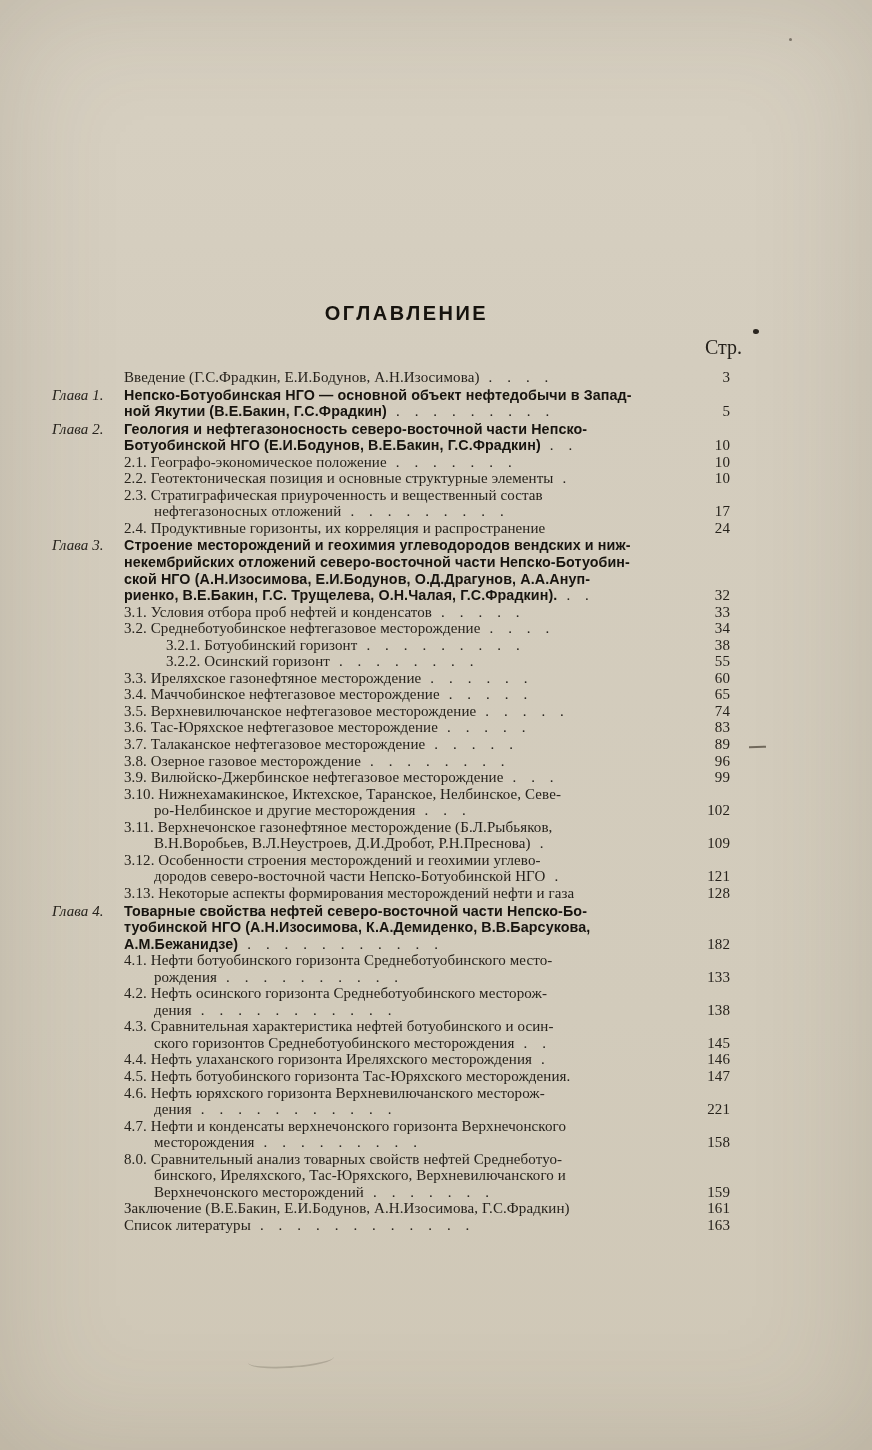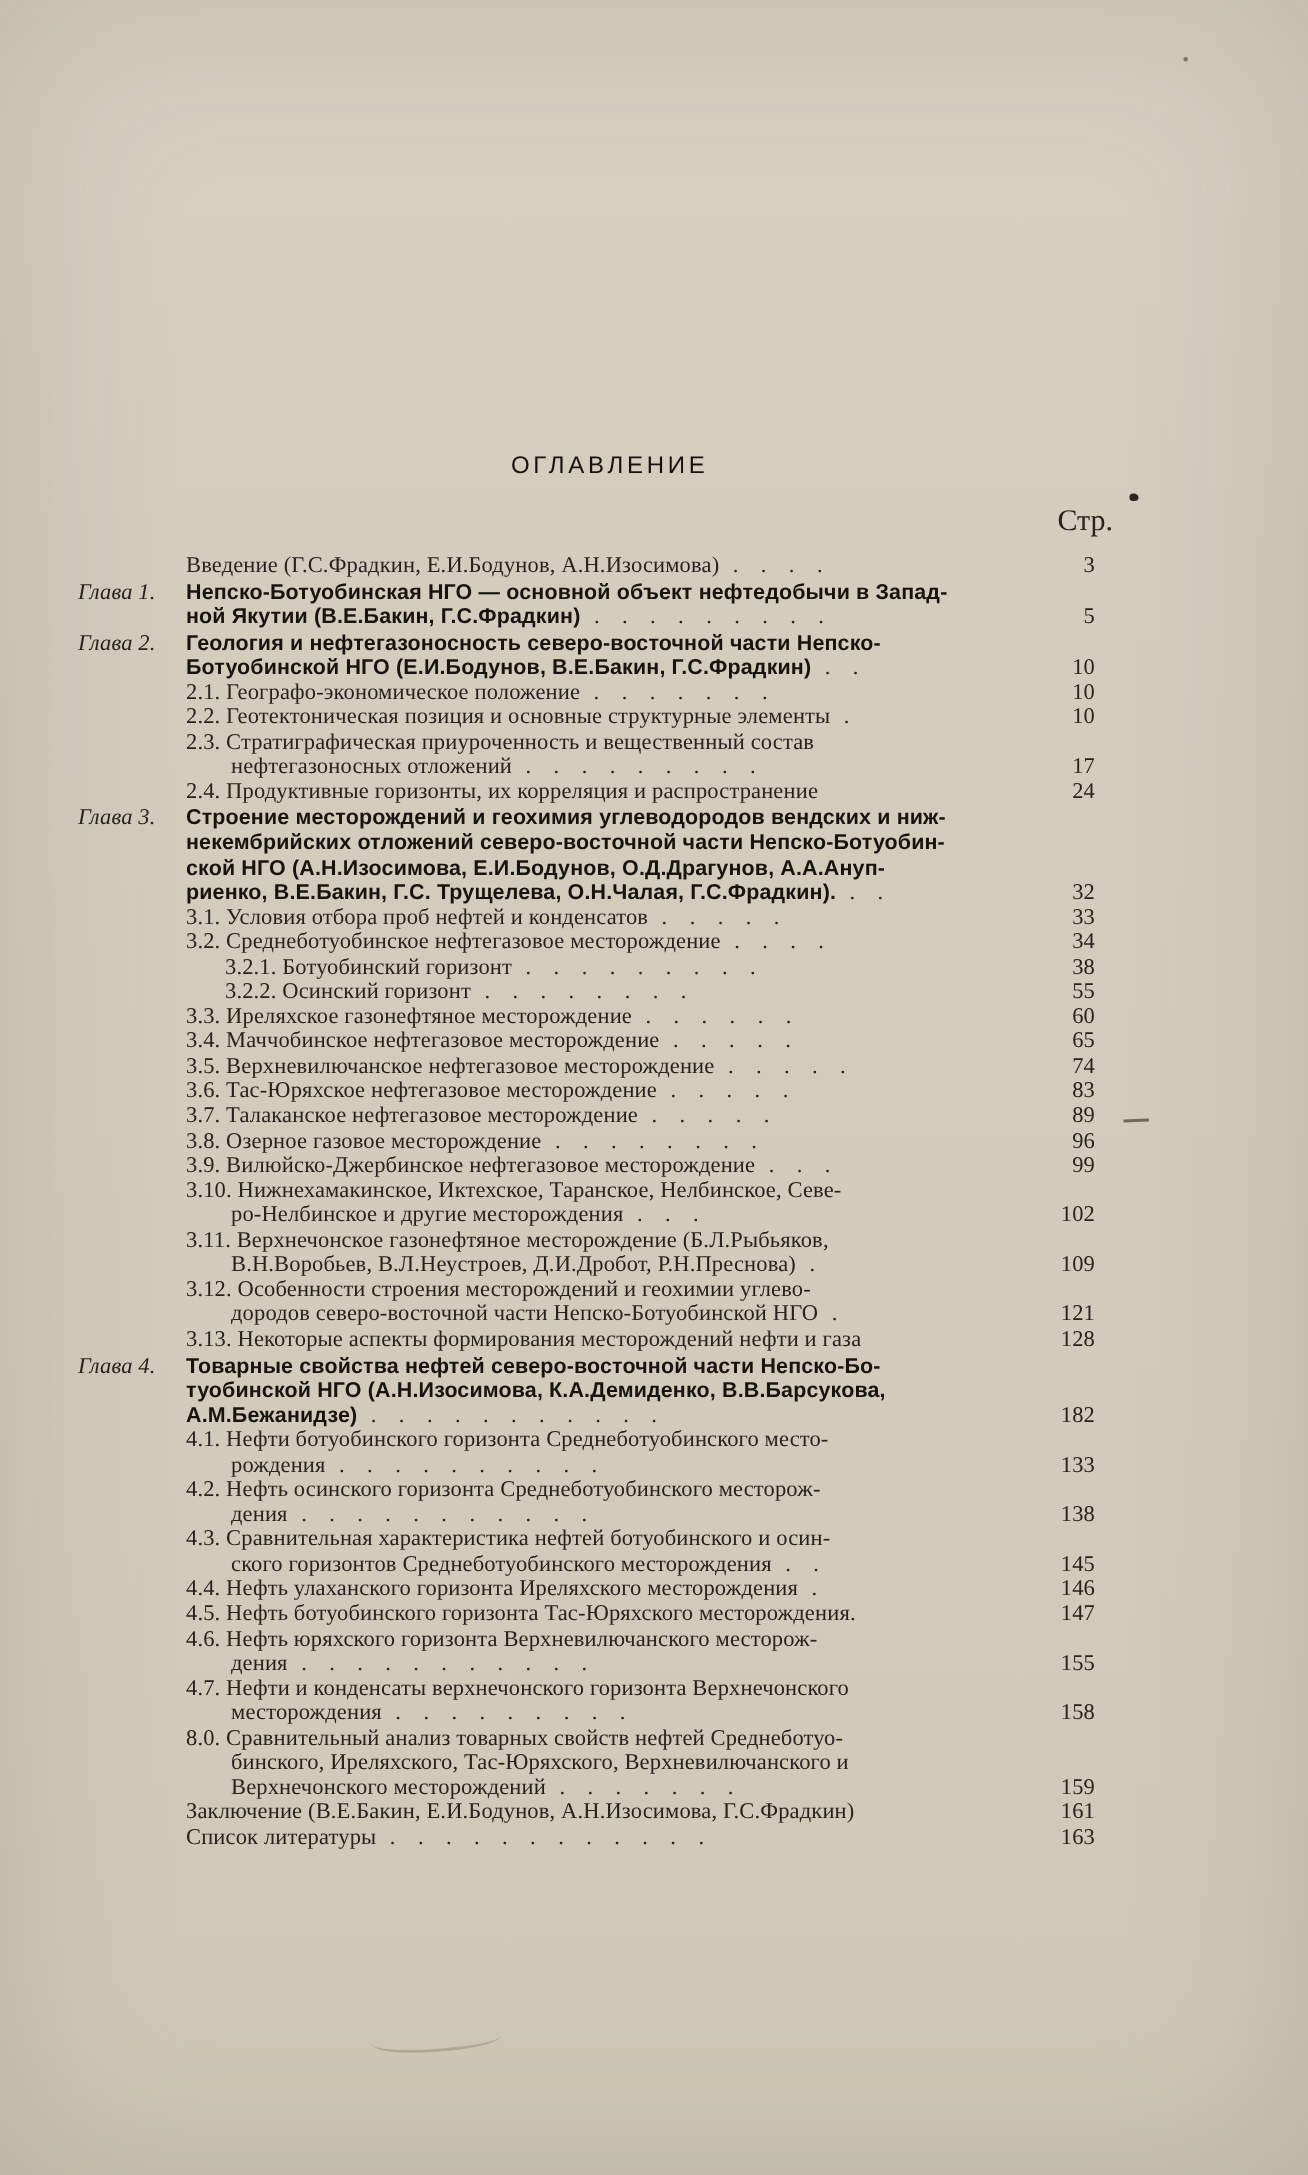--- a/index.html
+++ b/index.html
@@ -10,39 +10,39 @@
     position:relative; width:872px; height:1450px; overflow:hidden;
     background:linear-gradient(180deg,#d7d0c1 0%,#d4cdbe 25%,#d2cbbb 70%,#cfc7b6 100%);
     box-shadow:inset 0 0 120px rgba(90,80,60,.18);
     color:#26221c;
   }
 
   .title{
     position:absolute; top:302px; left:68px; width:677px;
     text-align:center;
     font-family:"Liberation Sans","DejaVu Sans",sans-serif;
-    font-weight:normal; font-size:16px; letter-spacing:2.5px; color:#16130e;
+    font-weight:bold; font-size:20px; letter-spacing:2.5px; color:#16130e;
   }
 
   .col-header{
     position:absolute; top:336px; right:130px;
     font-size:20px; color:#26221c;
   }
 
   .toc{
     position:absolute; top:369px; left:124px; width:606px;
     font-size:15px; line-height:16.55px; letter-spacing:.1px;
   }
 
   .entry{ position:relative; }
   .entry.bold{
     font-family:"Liberation Sans","DejaVu Sans",sans-serif;
     font-weight:bold; font-size:14.3px; color:#17140f; margin-top:1px;
   }
-  .entry.ind1{ margin-left:26px; }
+  .entry.ind1{ margin-left:42px; }
 
   .chapter{
     position:absolute; left:-72px; top:0;
     font-family:"Liberation Serif","DejaVu Serif",serif;
     font-style:italic; font-weight:normal; font-size:15px; color:#26221c;
     white-space:nowrap;
   }
 
   .line{ position:relative; padding-right:48px; white-space:nowrap; }
   .entry:not(.bold) .line.cont{ padding-left:30px; }
@@ -188,21 +188,21 @@
         <div class="line cont"><span class="txt">ского горизонтов Среднеботуобинского месторождения</span><span class="dots">. .</span><span class="pg">145</span></div>
       </div>
       <div class="entry">
         <div class="line"><span class="txt">4.4. Нефть улаханского горизонта Иреляхского месторождения</span><span class="dots">.</span><span class="pg">146</span></div>
       </div>
       <div class="entry">
         <div class="line"><span class="txt">4.5. Нефть ботуобинского горизонта Тас-Юряхского месторождения.</span><span class="pg">147</span></div>
       </div>
       <div class="entry">
         <div class="line"><span class="txt">4.6. Нефть юряхского горизонта Верхневилючанского месторож-</span></div>
-        <div class="line cont"><span class="txt">дения</span><span class="dots">. . . . . . . . . . .</span><span class="pg">155</span></div>
+        <div class="line cont"><span class="txt">дения</span><span class="dots">. . . . . . . . . . .</span><span class="pg">221</span></div>
       </div>
       <div class="entry">
         <div class="line"><span class="txt">4.7. Нефти и конденсаты верхнечонского горизонта Верхнечонского</span></div>
         <div class="line cont"><span class="txt">месторождения</span><span class="dots">. . . . . . . . .</span><span class="pg">158</span></div>
       </div>
       <div class="entry">
         <div class="line"><span class="txt">8.0. Сравнительный анализ товарных свойств нефтей Среднеботуо-</span></div>
         <div class="line cont"><span class="txt">бинского, Иреляхского, Тас-Юряхского, Верхневилючанского и</span></div>
         <div class="line cont"><span class="txt">Верхнечонского месторождений</span><span class="dots">. . . . . . .</span><span class="pg">159</span></div>
       </div>

